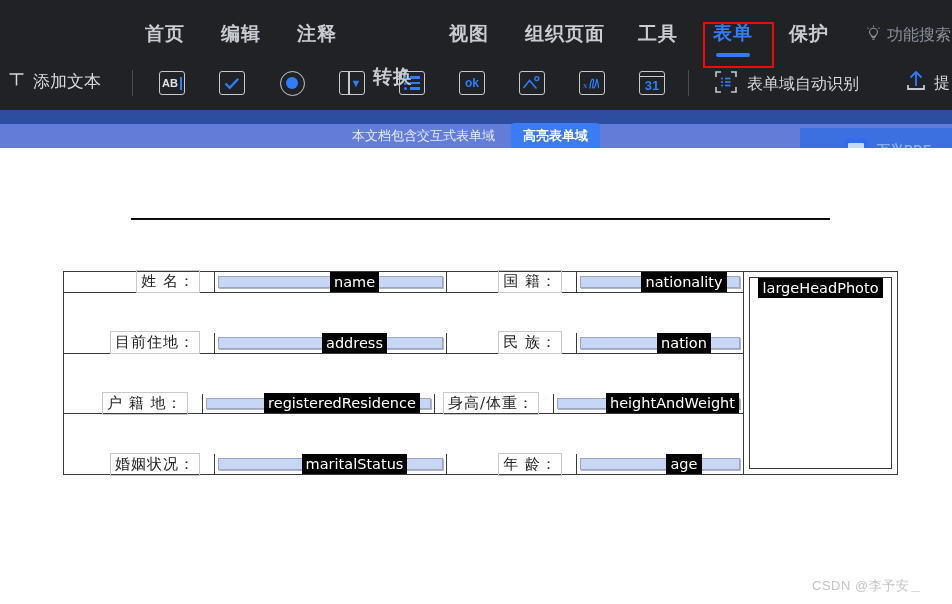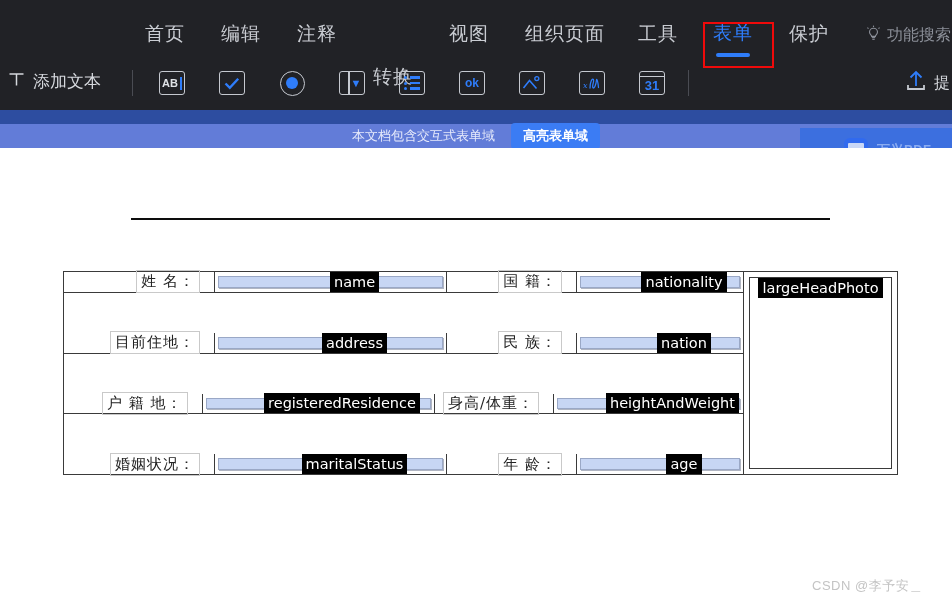--- a/index.html
+++ b/index.html
@@ -25,21 +25,21 @@
   
   .menubar {
     position: absolute;
     left: 0; top: 0;
     width: 952px; height: 68px;
     display: flex;
     align-items: center;
   }
   .menu-item {
     font-size: 19px;
-    font-weight: normal;
+    font-weight: bold;
     color: #c9ccd2;
     letter-spacing: 1px;
     padding: 0 0 0 0;
     white-space: nowrap;
     position: relative;
     cursor: pointer;
   }
   .menu-item.active {
     color: #2f7dfa;
   }
@@ -532,20 +532,37 @@
 
     <div class="tb-icon" style="left:638px;">
       <span class="ic-box">
         <span class="ic-cal-top"></span>
         <span class="ic-31" style="margin-top:4px;">31</span>
       </span>
     </div>
 
     <div class="tb-sep" style="left:688px;"></div>
 
+    <div class="tb-autorecog" style="left:714px;">
+      <span>
+        <svg width="24" height="24" viewBox="0 0 24 24">
+          <path d="M2 7 V2 H7" fill="none" stroke="#c5c9d0" stroke-width="1.6"></path>
+          <path d="M17 2 H22 V7" fill="none" stroke="#c5c9d0" stroke-width="1.6"></path>
+          <path d="M22 17 V22 H17" fill="none" stroke="#c5c9d0" stroke-width="1.6"></path>
+          <path d="M7 22 H2 V17" fill="none" stroke="#c5c9d0" stroke-width="1.6"></path>
+          <circle cx="8" cy="8.5" r="1.1" fill="#2f7dfa"></circle>
+          <circle cx="8" cy="12" r="1.1" fill="#2f7dfa"></circle>
+          <circle cx="8" cy="15.5" r="1.1" fill="#2f7dfa"></circle>
+          <line x1="11" y1="8.5" x2="16.5" y2="8.5" stroke="#2f7dfa" stroke-width="1.7"></line>
+          <line x1="11" y1="12" x2="16.5" y2="12" stroke="#2f7dfa" stroke-width="1.7"></line>
+          <line x1="11" y1="15.5" x2="16.5" y2="15.5" stroke="#2f7dfa" stroke-width="1.7"></line>
+        </svg>
+      </span>
+      <span>表单域自动识别</span>
+    </div>
 
     <div class="tb-submit" style="left:905px;">
       <span>
         <svg width="22" height="24" viewBox="0 0 22 24">
           <line x1="11" y1="3" x2="11" y2="17" stroke="#2f7dfa" stroke-width="1.8"></line>
           <polyline points="5.5,8.5 11,3 16.5,8.5" fill="none" stroke="#2f7dfa" stroke-width="1.8"></polyline>
           <path d="M3 16 V20 H19 V16" fill="none" stroke="#c5c9d0" stroke-width="1.8"></path>
         </svg>
       </span>
       <span>提</span>

